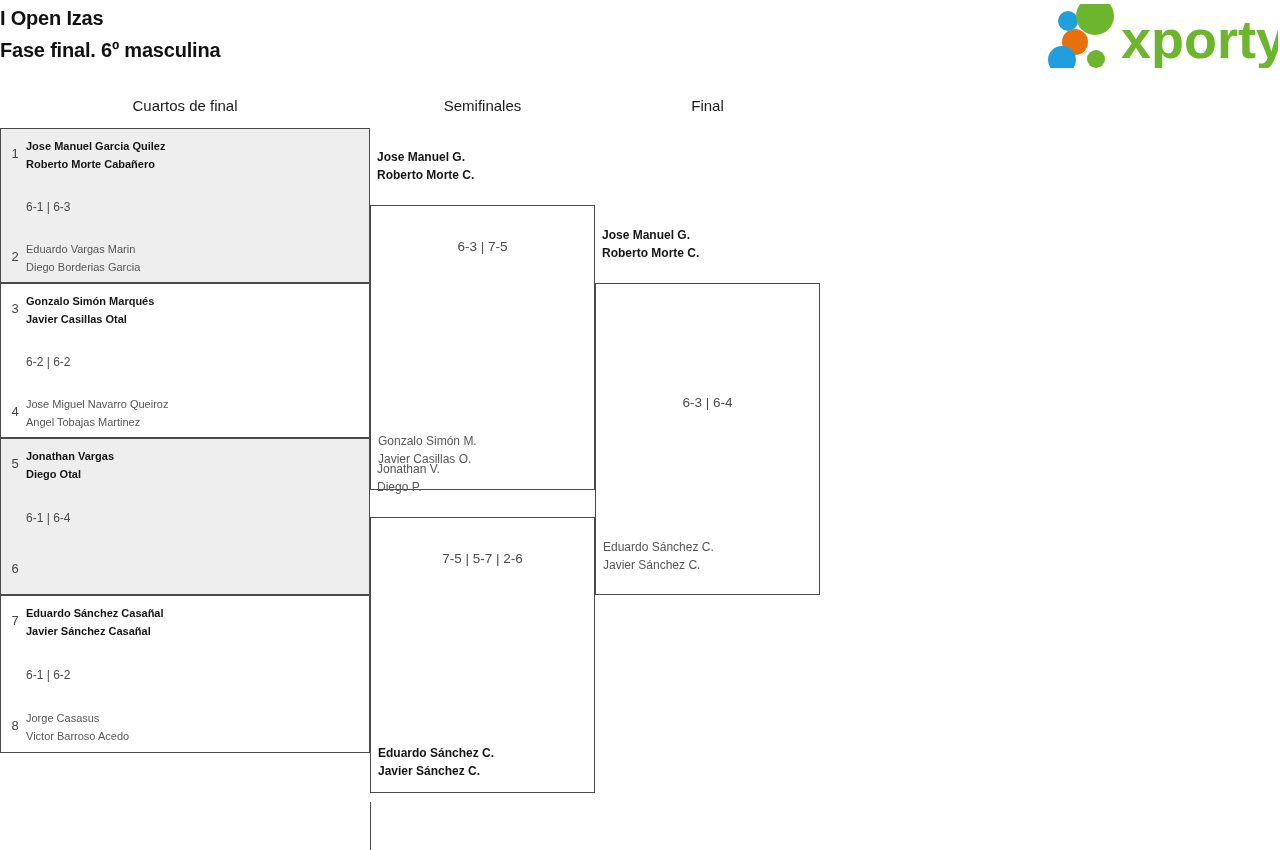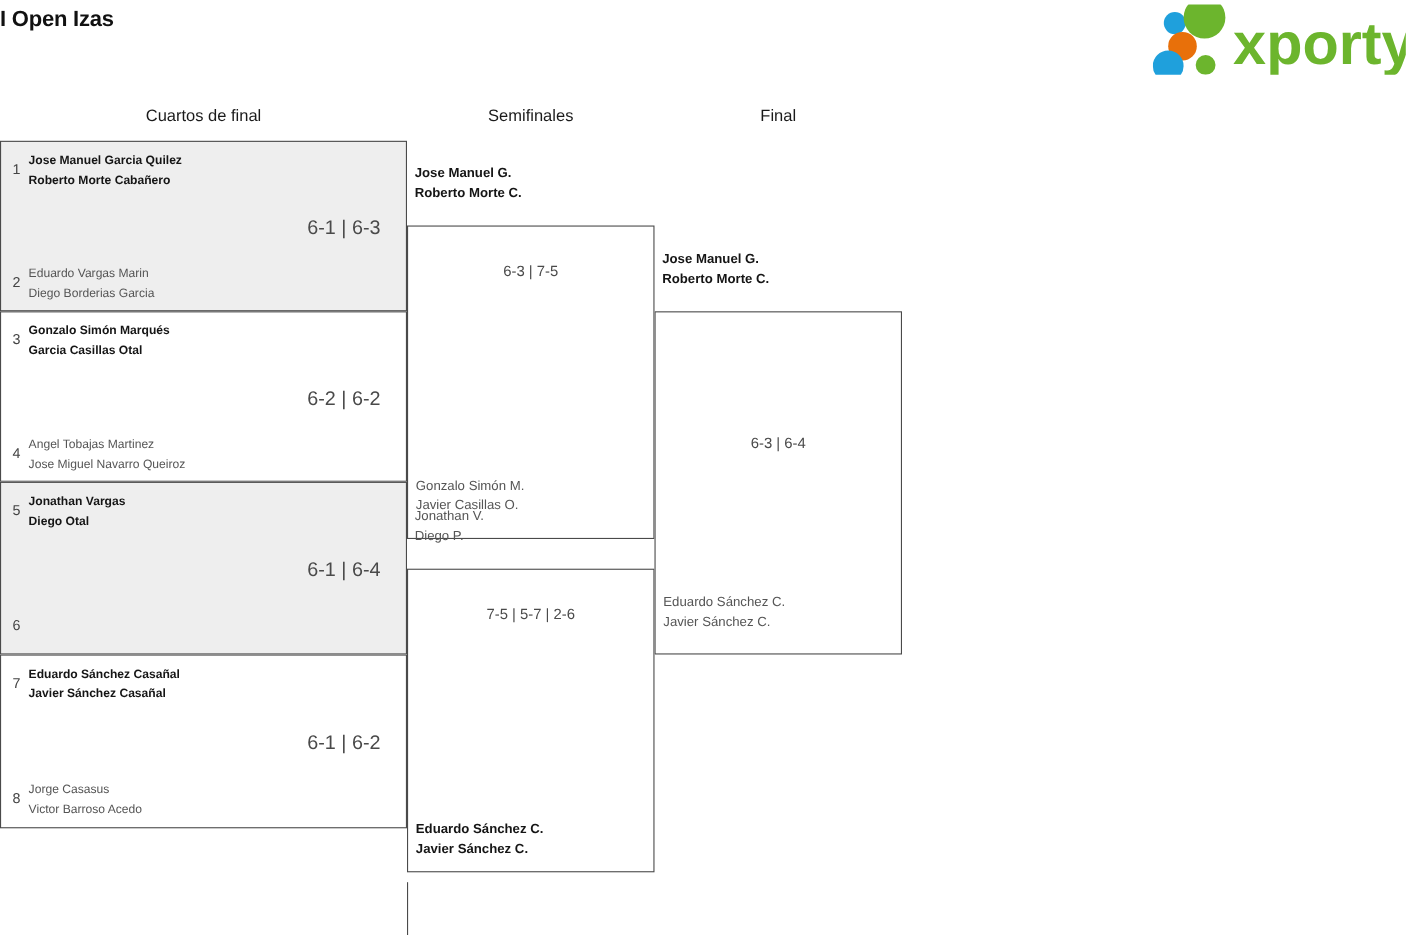--- a/index.html
+++ b/index.html
@@ -99,22 +99,22 @@
   .qf-team.winner {
     font-weight: bold;
     color: #151515;
   }
   .qf-team .nm { display: block; white-space: nowrap; }
 
   .qf-score {
     position: absolute;
     left: 25px;
     width: 320px;
-    text-align: right;
-    font-size: 18px;
+    text-align: left;
+    font-size: 12px;
     line-height: 18px;
     color: #4a4a4a;
   }
 
   
   .round-box {
     position: absolute;
     border: 1px solid #4a4a4a;
     background: #ffffff;
   }
@@ -148,20 +148,21 @@
     background: #4a4a4a;
   }
 </style>
 </head>
 <body>
 
 <div id="page">
 
   <div class="title-block">
     <div class="title-line">I Open Izas</div>
+    <div class="title-line">Fase final. 6º masculina</div>
   </div>
 
   <div class="logo">
     <svg width="230" height="64" viewBox="0 0 230 64" xmlns="http://www.w3.org/2000/svg">
       <circle cx="20" cy="17" r="10" fill="#1fa0dc"></circle>
       <circle cx="47" cy="12" r="19" fill="#6cb52d"></circle>
       <circle cx="27" cy="38" r="13" fill="#e8700a"></circle>
       <circle cx="14" cy="56" r="14" fill="#1fa0dc"></circle>
       <circle cx="48" cy="55" r="9" fill="#6cb52d"></circle>
       <text x="73" y="54" font-family="Liberation Sans, sans-serif" font-size="54" font-weight="bold" fill="#6cb52d">xporty</text>
@@ -185,27 +186,27 @@
       <div class="qf-team" style="top:111px;">
         <span class="nm">Eduardo Vargas Marin</span>
         <span class="nm">Diego Borderias Garcia</span>
       </div>
     </div>
 
     <div class="qf-block" style="top:155px; height:155px;">
       <div class="qf-seed" style="top:17px;">3</div>
       <div class="qf-team winner" style="top:8px;">
         <span class="nm">Gonzalo Simón Marqués</span>
-        <span class="nm">Garcia Casillas Otal</span>
+        <span class="nm">Javier Casillas Otal</span>
       </div>
       <div class="qf-score" style="top:69px;">6-2 | 6-2</div>
       <div class="qf-seed" style="top:120px;">4</div>
       <div class="qf-team" style="top:111px;">
+        <span class="nm">Jose Miguel Navarro Queiroz</span>
         <span class="nm">Angel Tobajas Martinez</span>
-        <span class="nm">Jose Miguel Navarro Queiroz</span>
       </div>
     </div>
 
     <div class="qf-block shaded" style="top:310px; height:157px;">
       <div class="qf-seed" style="top:17px;">5</div>
       <div class="qf-team winner" style="top:8px;">
         <span class="nm">Jonathan Vargas</span>
         <span class="nm">Diego Otal</span>
       </div>
       <div class="qf-score" style="top:70px;">6-1 | 6-4</div>

